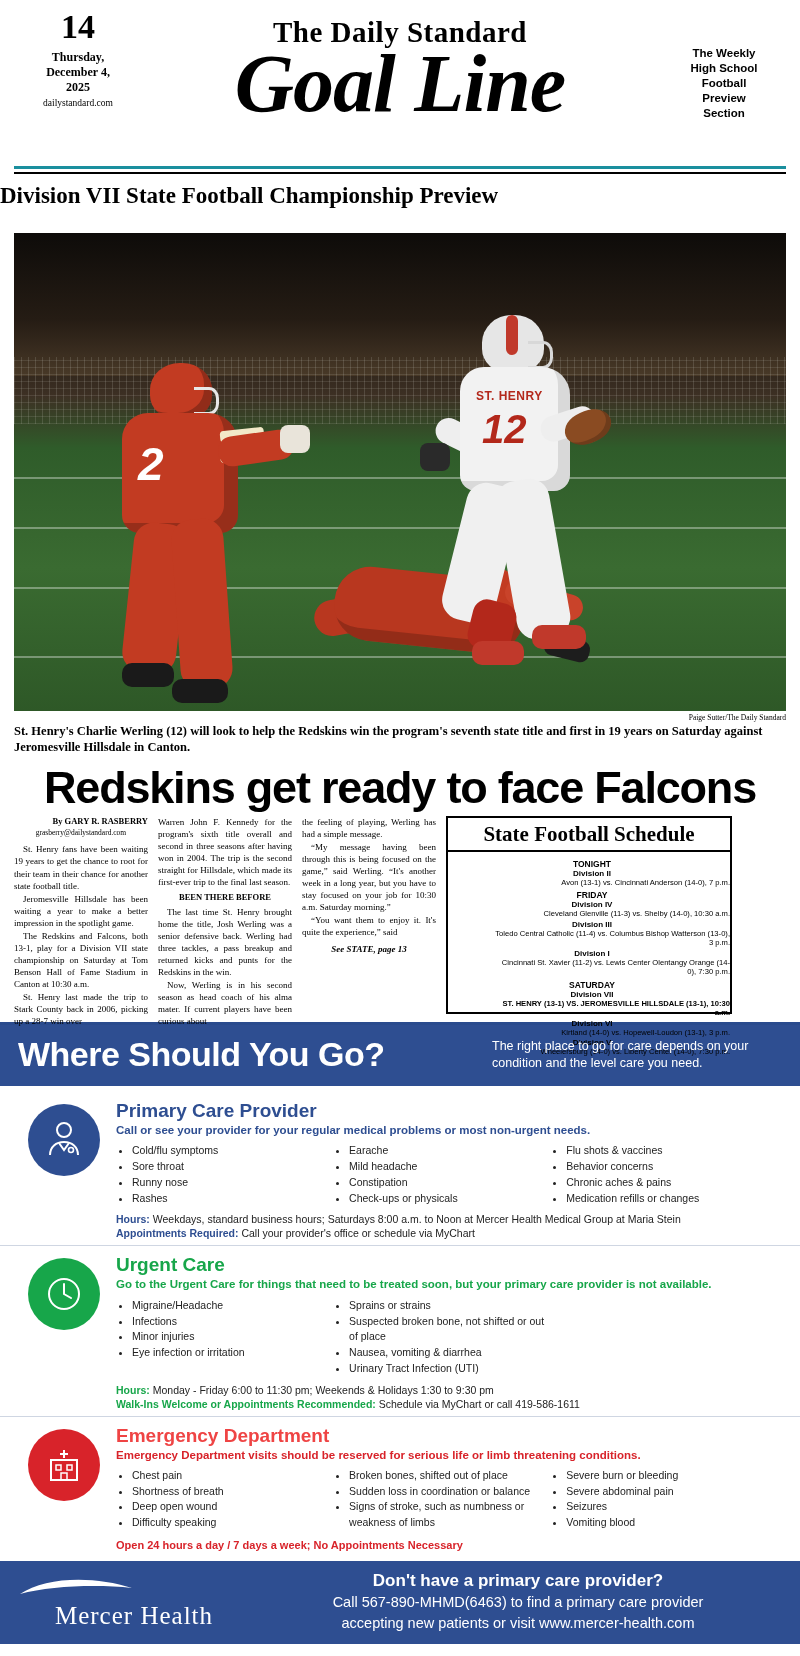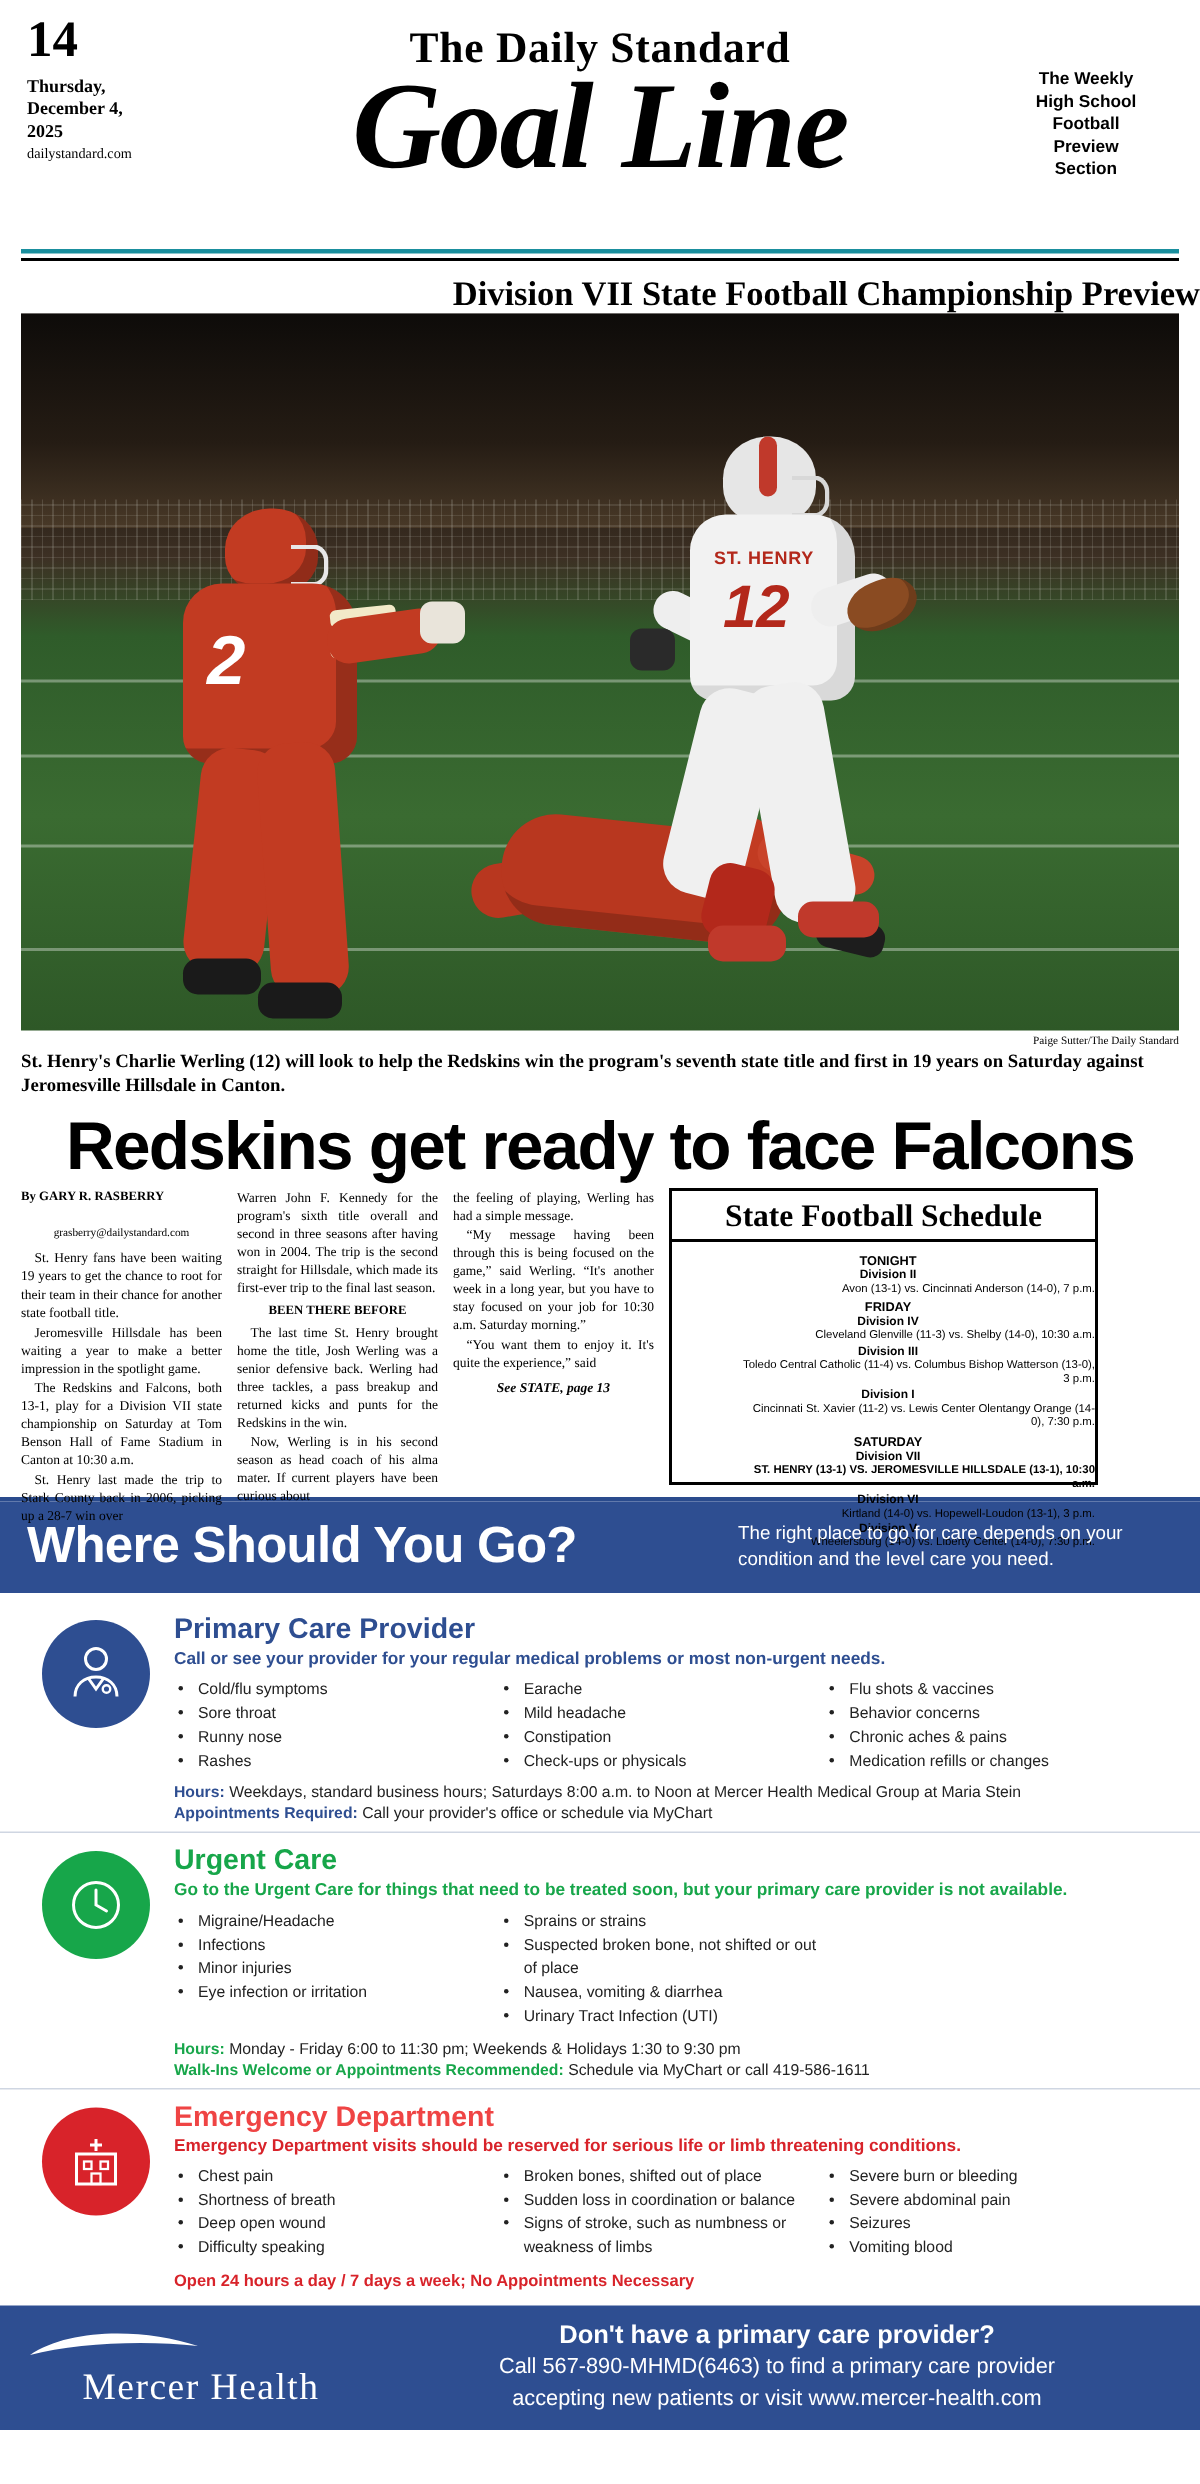--- a/index.html
+++ b/index.html
@@ -16,21 +16,21 @@
   .masthead { padding: 8px 14px 0 14px; position: relative; height: 160px; }
   .masthead-top {
     display: flex; align-items: flex-start; justify-content: center; position: relative;
   }
   .paper-name {
     font-family: "Liberation Serif", serif;
     font-size: 29px; font-weight: bold; letter-spacing: 0.5px;
     text-align: center; margin-top: 8px;
   }
   .left-block {
-    position: absolute; left: 18px; top: 10px; width: 120px; 
+    position: absolute; left: 18px; top: 10px; width: 120px; text-align: center;
     font-family: "Liberation Serif", serif;
   }
   .page-num { font-size: 34px; font-weight: bold; line-height: 1; }
   .date-line { font-size: 12px; font-weight: bold; line-height: 1.25; margin-top: 6px; }
   .site-line { font-size: 9.5px; margin-top: 3px; }
   .right-block {
     position: absolute; right: 16px; top: 46px; width: 120px; text-align: center;
     font-family: "Liberation Sans", sans-serif;
     font-size: 11.5px; font-weight: bold; line-height: 1.3;
   }
@@ -42,25 +42,25 @@
     font-style: italic;
     letter-spacing: -1px;
     line-height: 0.95;
     margin-top: -4px;
   }
   .rule-teal { height: 3px; background: #1a8f9e; margin: 6px 14px 0 14px; }
   .rule-black { height: 2px; background: #000; margin: 3px 14px 0 14px; }
 
   
   .section-title {
-    text-align: right;
+    text-align: left;
     font-family: "Liberation Serif", serif;
     font-size: 23px;
     font-weight: bold;
-    padding: 9px 0 0 0;
+    padding: 9px 0 24px 0;
   }
 
   
   .photo-wrap { margin: 0 14px; position: relative; }
   .photo {
     width: 772px; height: 478px; position: relative; overflow: hidden;
     background: linear-gradient(to bottom, #1a1410 0%, #221a12 22%, #3d3024 34%, #2f5c2a 45%, #3a6b31 70%, #2e5827 100%);
   }
   .field-lines { position:absolute; left:0; right:0; top:48%; bottom:0; }
   .field-lines i {
@@ -134,21 +134,21 @@
     font-family: "Liberation Sans", sans-serif;
     font-size: 45px; font-weight: bold;
     letter-spacing: -1.2px;
     margin: 10px 14px 6px 14px;
     line-height: 1;
   }
 
   
   .story { display: flex; margin: 0 14px; gap: 10px; height: 198px; }
   .col { width: 134px; font-family: "Liberation Serif", serif; font-size: 9px; line-height: 1.34; text-align: justify; }
-  .byline { text-align: left; font-weight: bold; font-size: 8.5px; margin-bottom: 14px; }
+  .byline { text-align: right; font-weight: bold; font-size: 8.5px; margin-bottom: 1px; }
   .byline-email { text-align: center; font-size: 7.5px; margin-bottom: 5px; }
   .col p { text-indent: 9px; margin-bottom: 1px; }
   .subhead { text-align:center; font-weight: bold; font-size: 8.5px; margin: 4px 0 2px 0; }
   .seestate { text-align: center; font-weight: bold; font-style: italic; font-size: 9px; margin-top: 5px; }
 
   
   .sched {
     width: 286px; border: 2px solid #000; padding: 0; background:#fff;
   }
   .sched-title {

